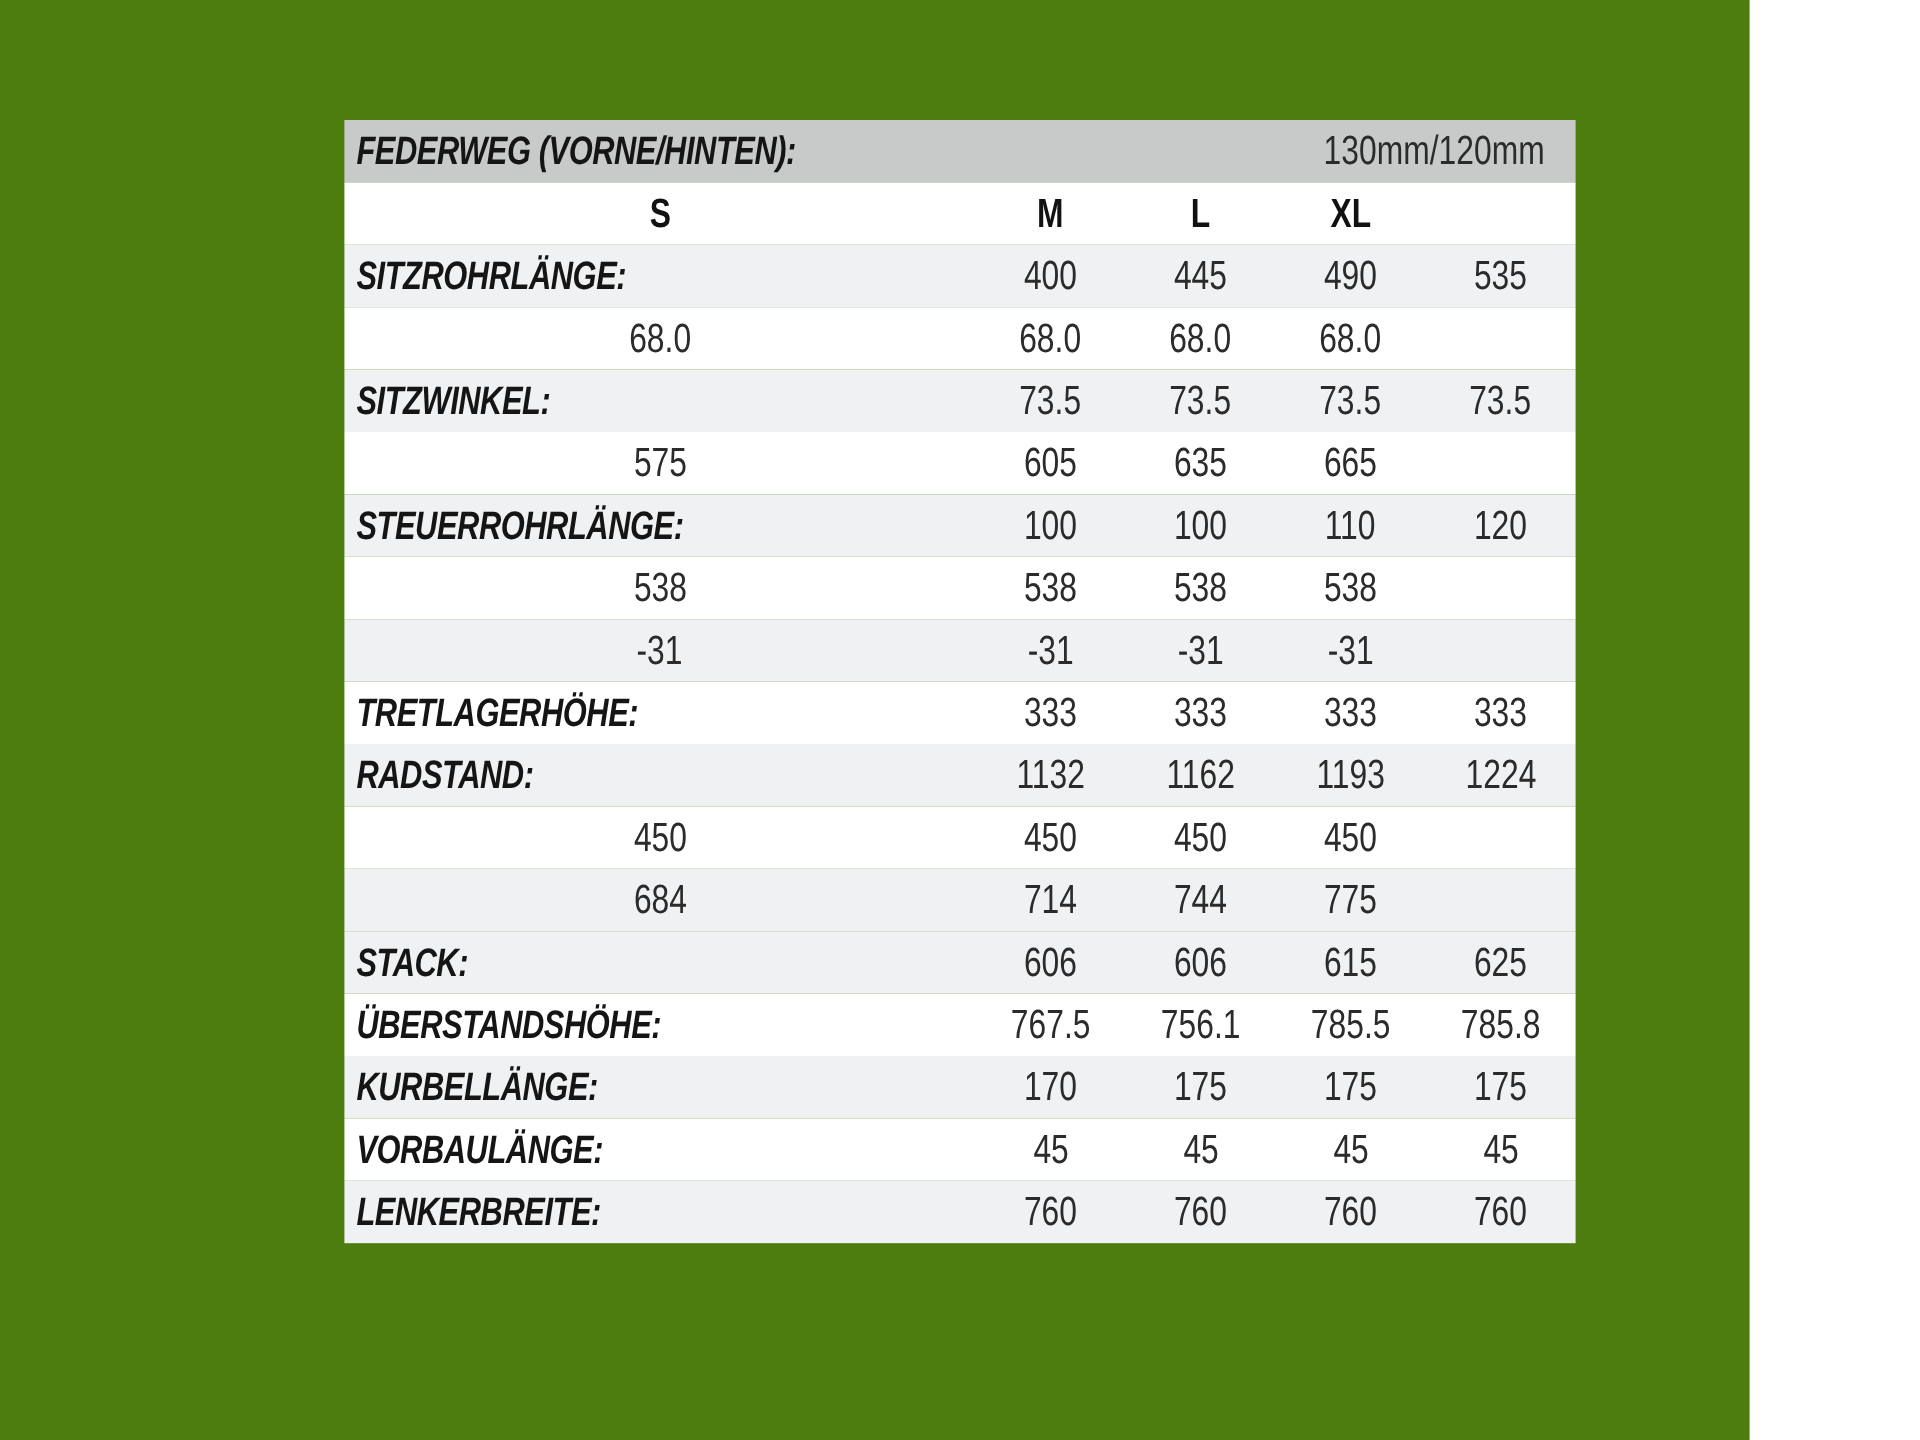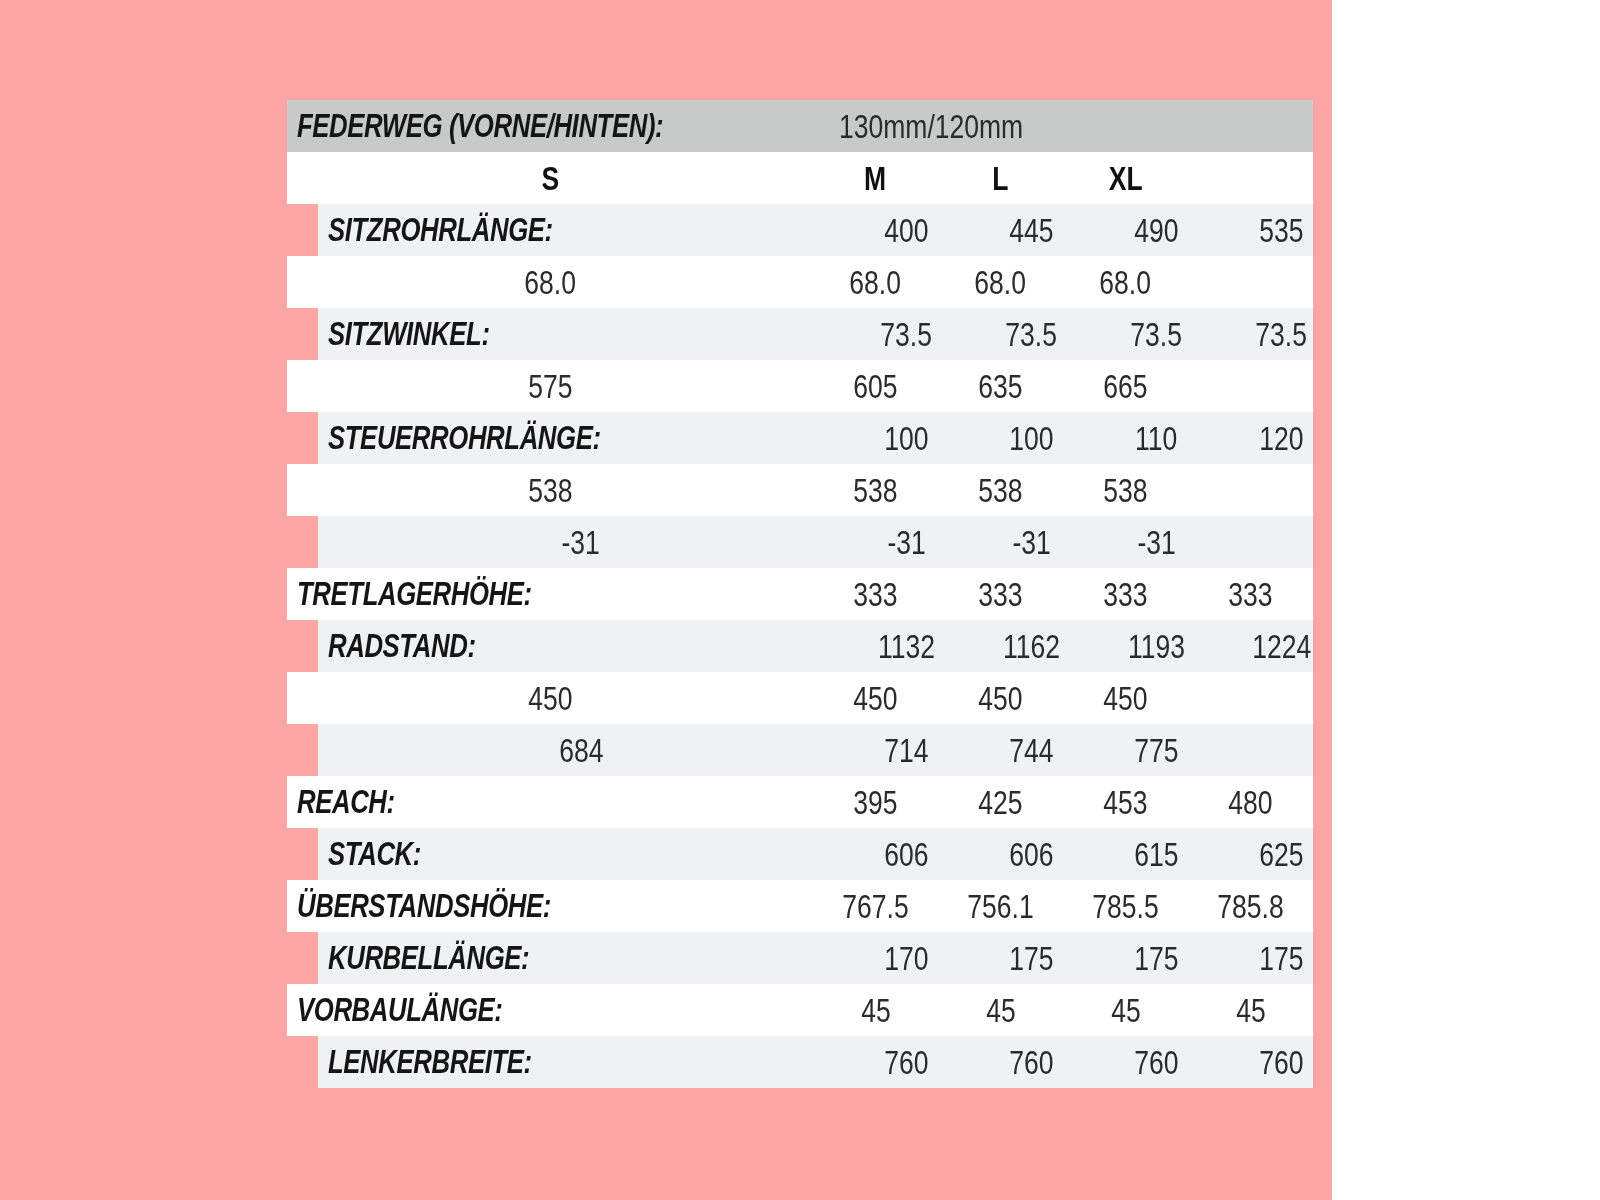--- a/index.html
+++ b/index.html
@@ -6,46 +6,47 @@
     margin: 0;
     padding: 0;
     background: #ffffff;
     width: 1600px;
     height: 1200px;
     overflow: hidden;
     font-family: "Liberation Sans", sans-serif;
   }
   .page {
     position: relative;
-    width: 1332px;
+    width: 1440px;
     height: 1200px;
-    background: #fca5a5;
+    background: #4d7c0f;
+    padding-left: 18px;
   }
   .geo-table {
     position: absolute;
     left: 287px;
     top: 100px;
     width: 1026px;
   }
   .row {
     display: grid;
     grid-template-columns: 526px 125px 125px 125px 125px;
     height: 52px;
     background: #ffffff;
   }
   .row.header-row { background: #c8caca; }
-  .row.alt        { background: #f0f1f2; margin-left: 31px; }
+  .row.alt        { background: #f0f1f2; }
   .cell {
     display: flex;
     align-items: center;
     overflow: hidden;
   }
   .label-cell { justify-content: flex-start; padding-left: 10px; }
   .value-cell { justify-content: center; }
-  .span-cell  { grid-column: 2 / 6; display: flex; align-items: center; justify-content: flex-start; }
+  .span-cell  { grid-column: 2 / 6; display: flex; align-items: center; justify-content: flex-end; }
   .lbl {
     display: inline-block;
     white-space: nowrap;
     font-style: italic;
     font-weight: bold;
     font-size: 33px;
     letter-spacing: -0.5px;
     color: #151515;
     transform: scaleX(0.78);
     transform-origin: 0 50%;
@@ -257,37 +258,20 @@
           <div class="cell value-cell">
             <span class="val">714</span>
           </div>
           <div class="cell value-cell">
             <span class="val">744</span>
           </div>
           <div class="cell value-cell">
             <span class="val">775</span>
           </div>
         </div>
-        <div class="row data-row">
-          <div class="cell label-cell">
-            <span class="lbl">REACH:</span>
-          </div>
-          <div class="cell value-cell">
-            <span class="val">395</span>
-          </div>
-          <div class="cell value-cell">
-            <span class="val">425</span>
-          </div>
-          <div class="cell value-cell">
-            <span class="val">453</span>
-          </div>
-          <div class="cell value-cell">
-            <span class="val">480</span>
-          </div>
-        </div>
         <div class="row data-row alt">
           <div class="cell label-cell">
             <span class="lbl">STACK:</span>
           </div>
           <div class="cell value-cell">
             <span class="val">606</span>
           </div>
           <div class="cell value-cell">
             <span class="val">606</span>
           </div>

